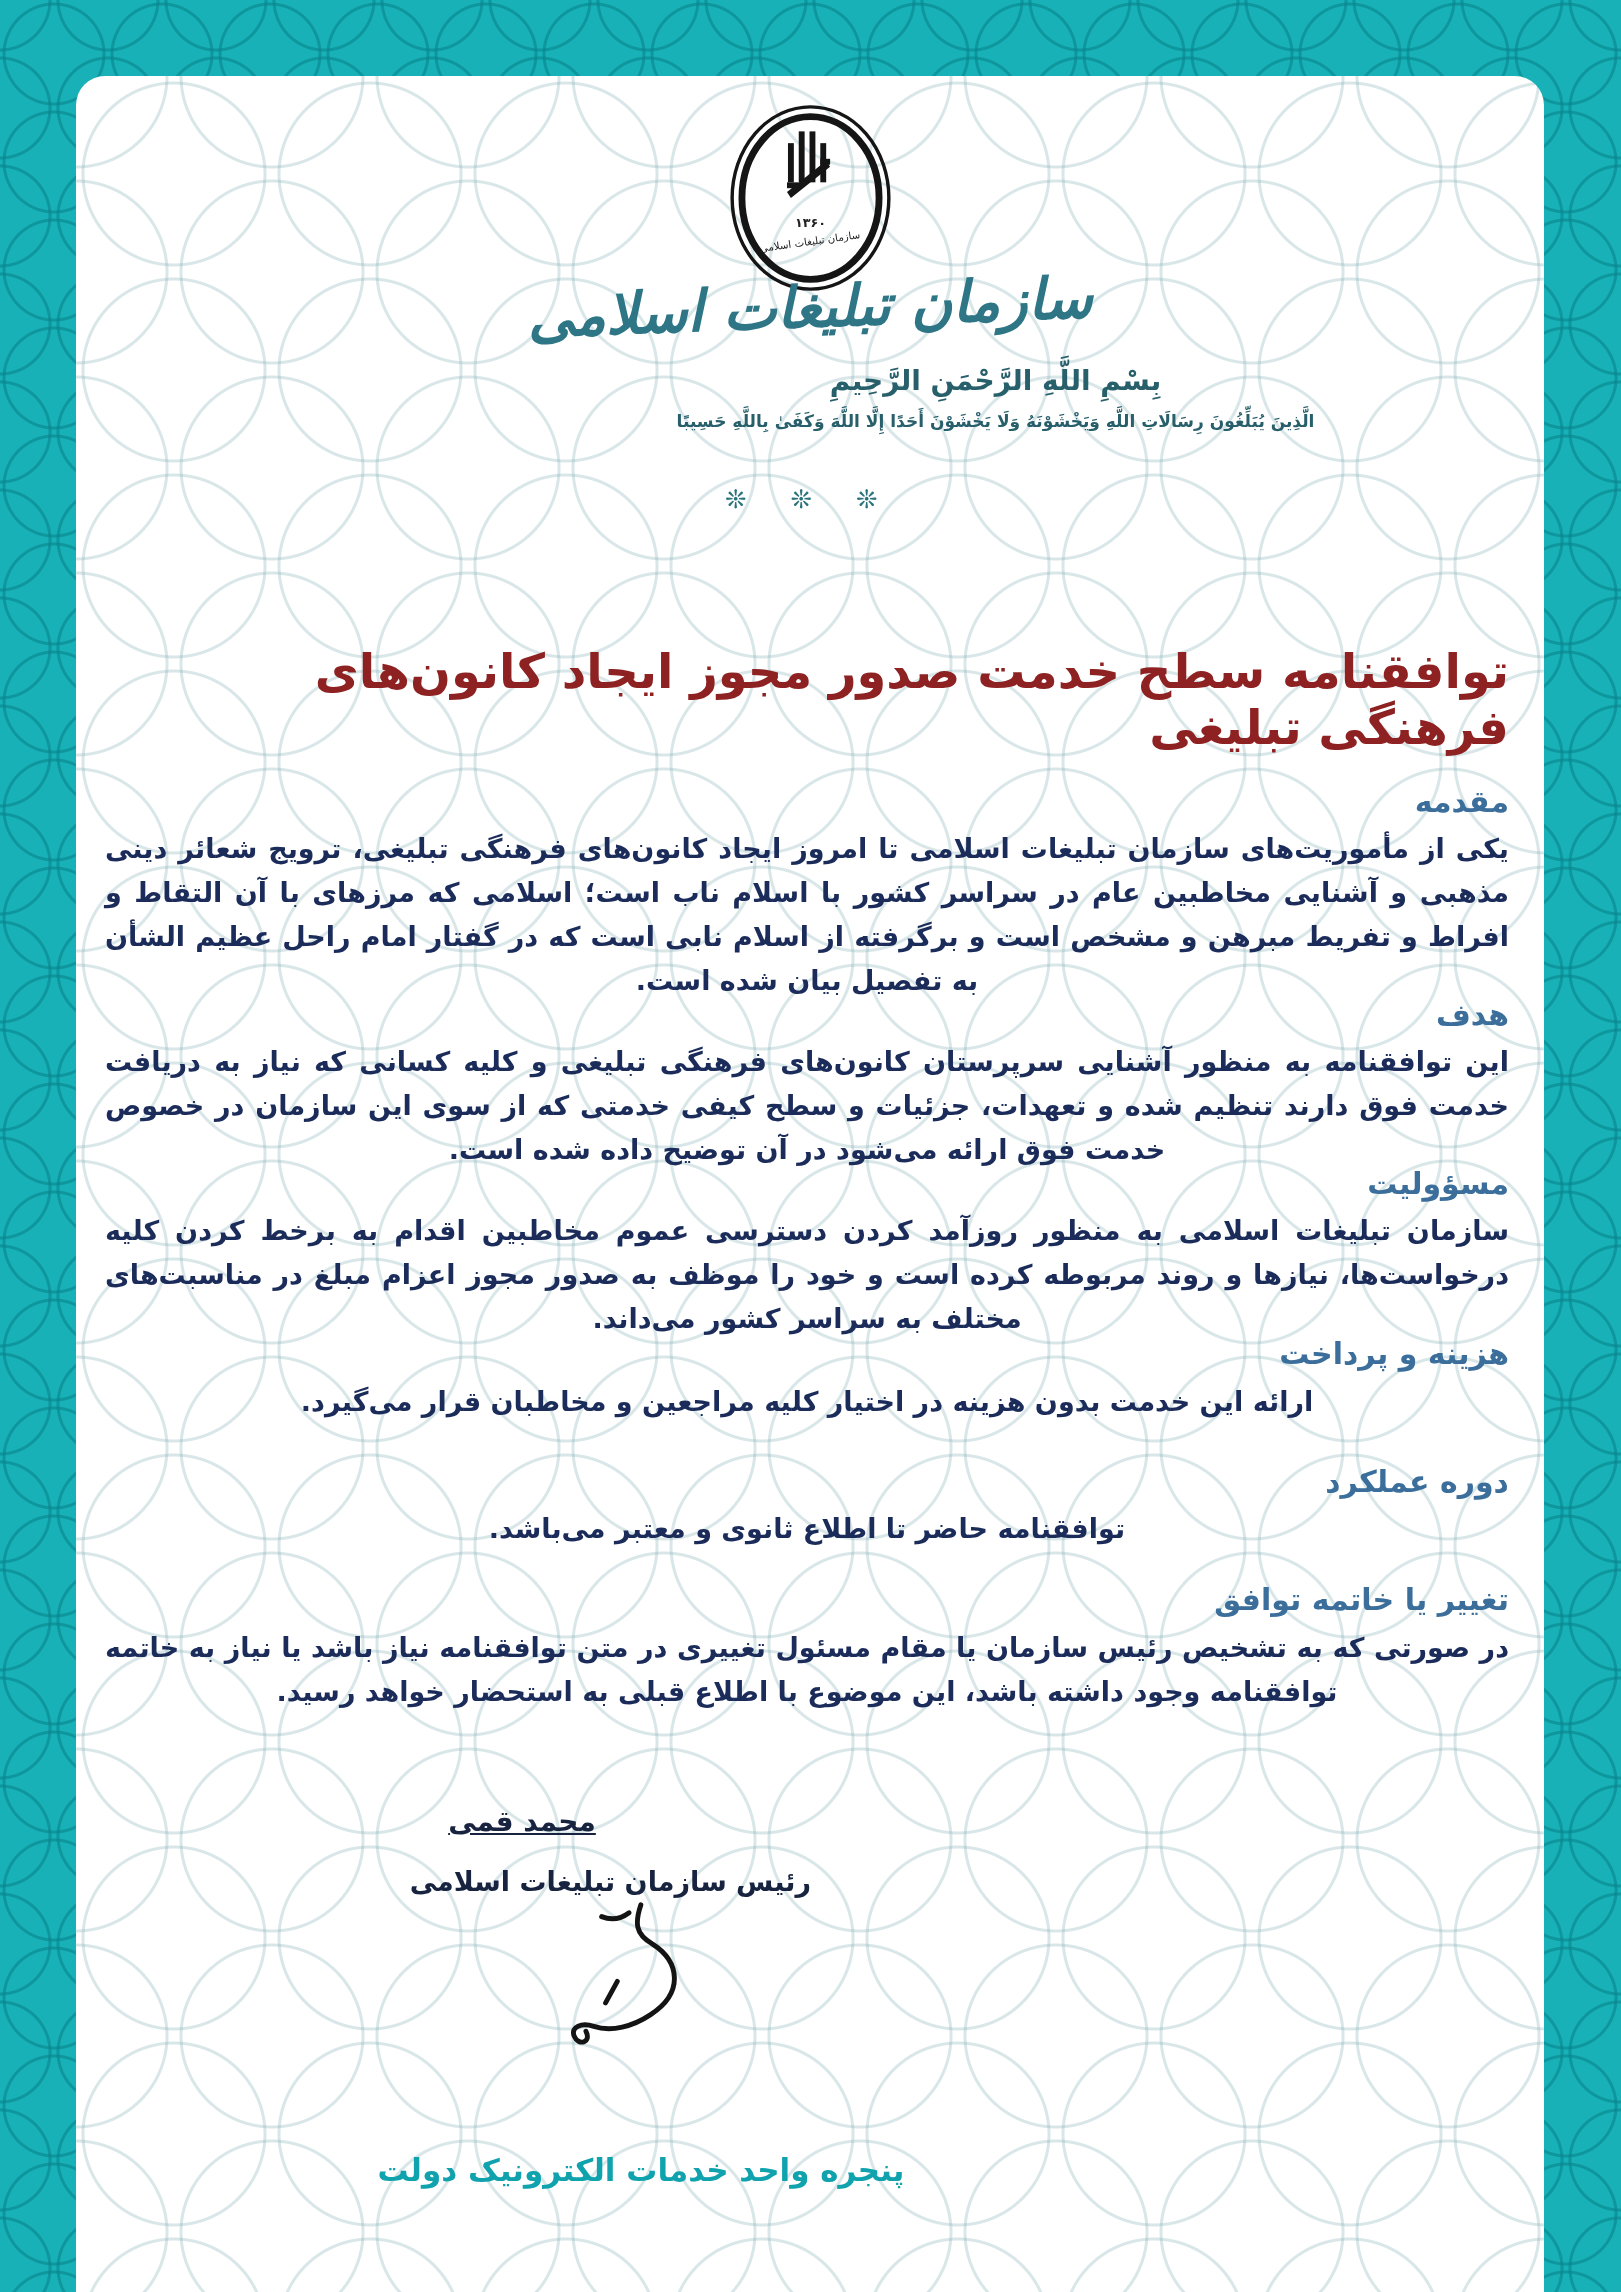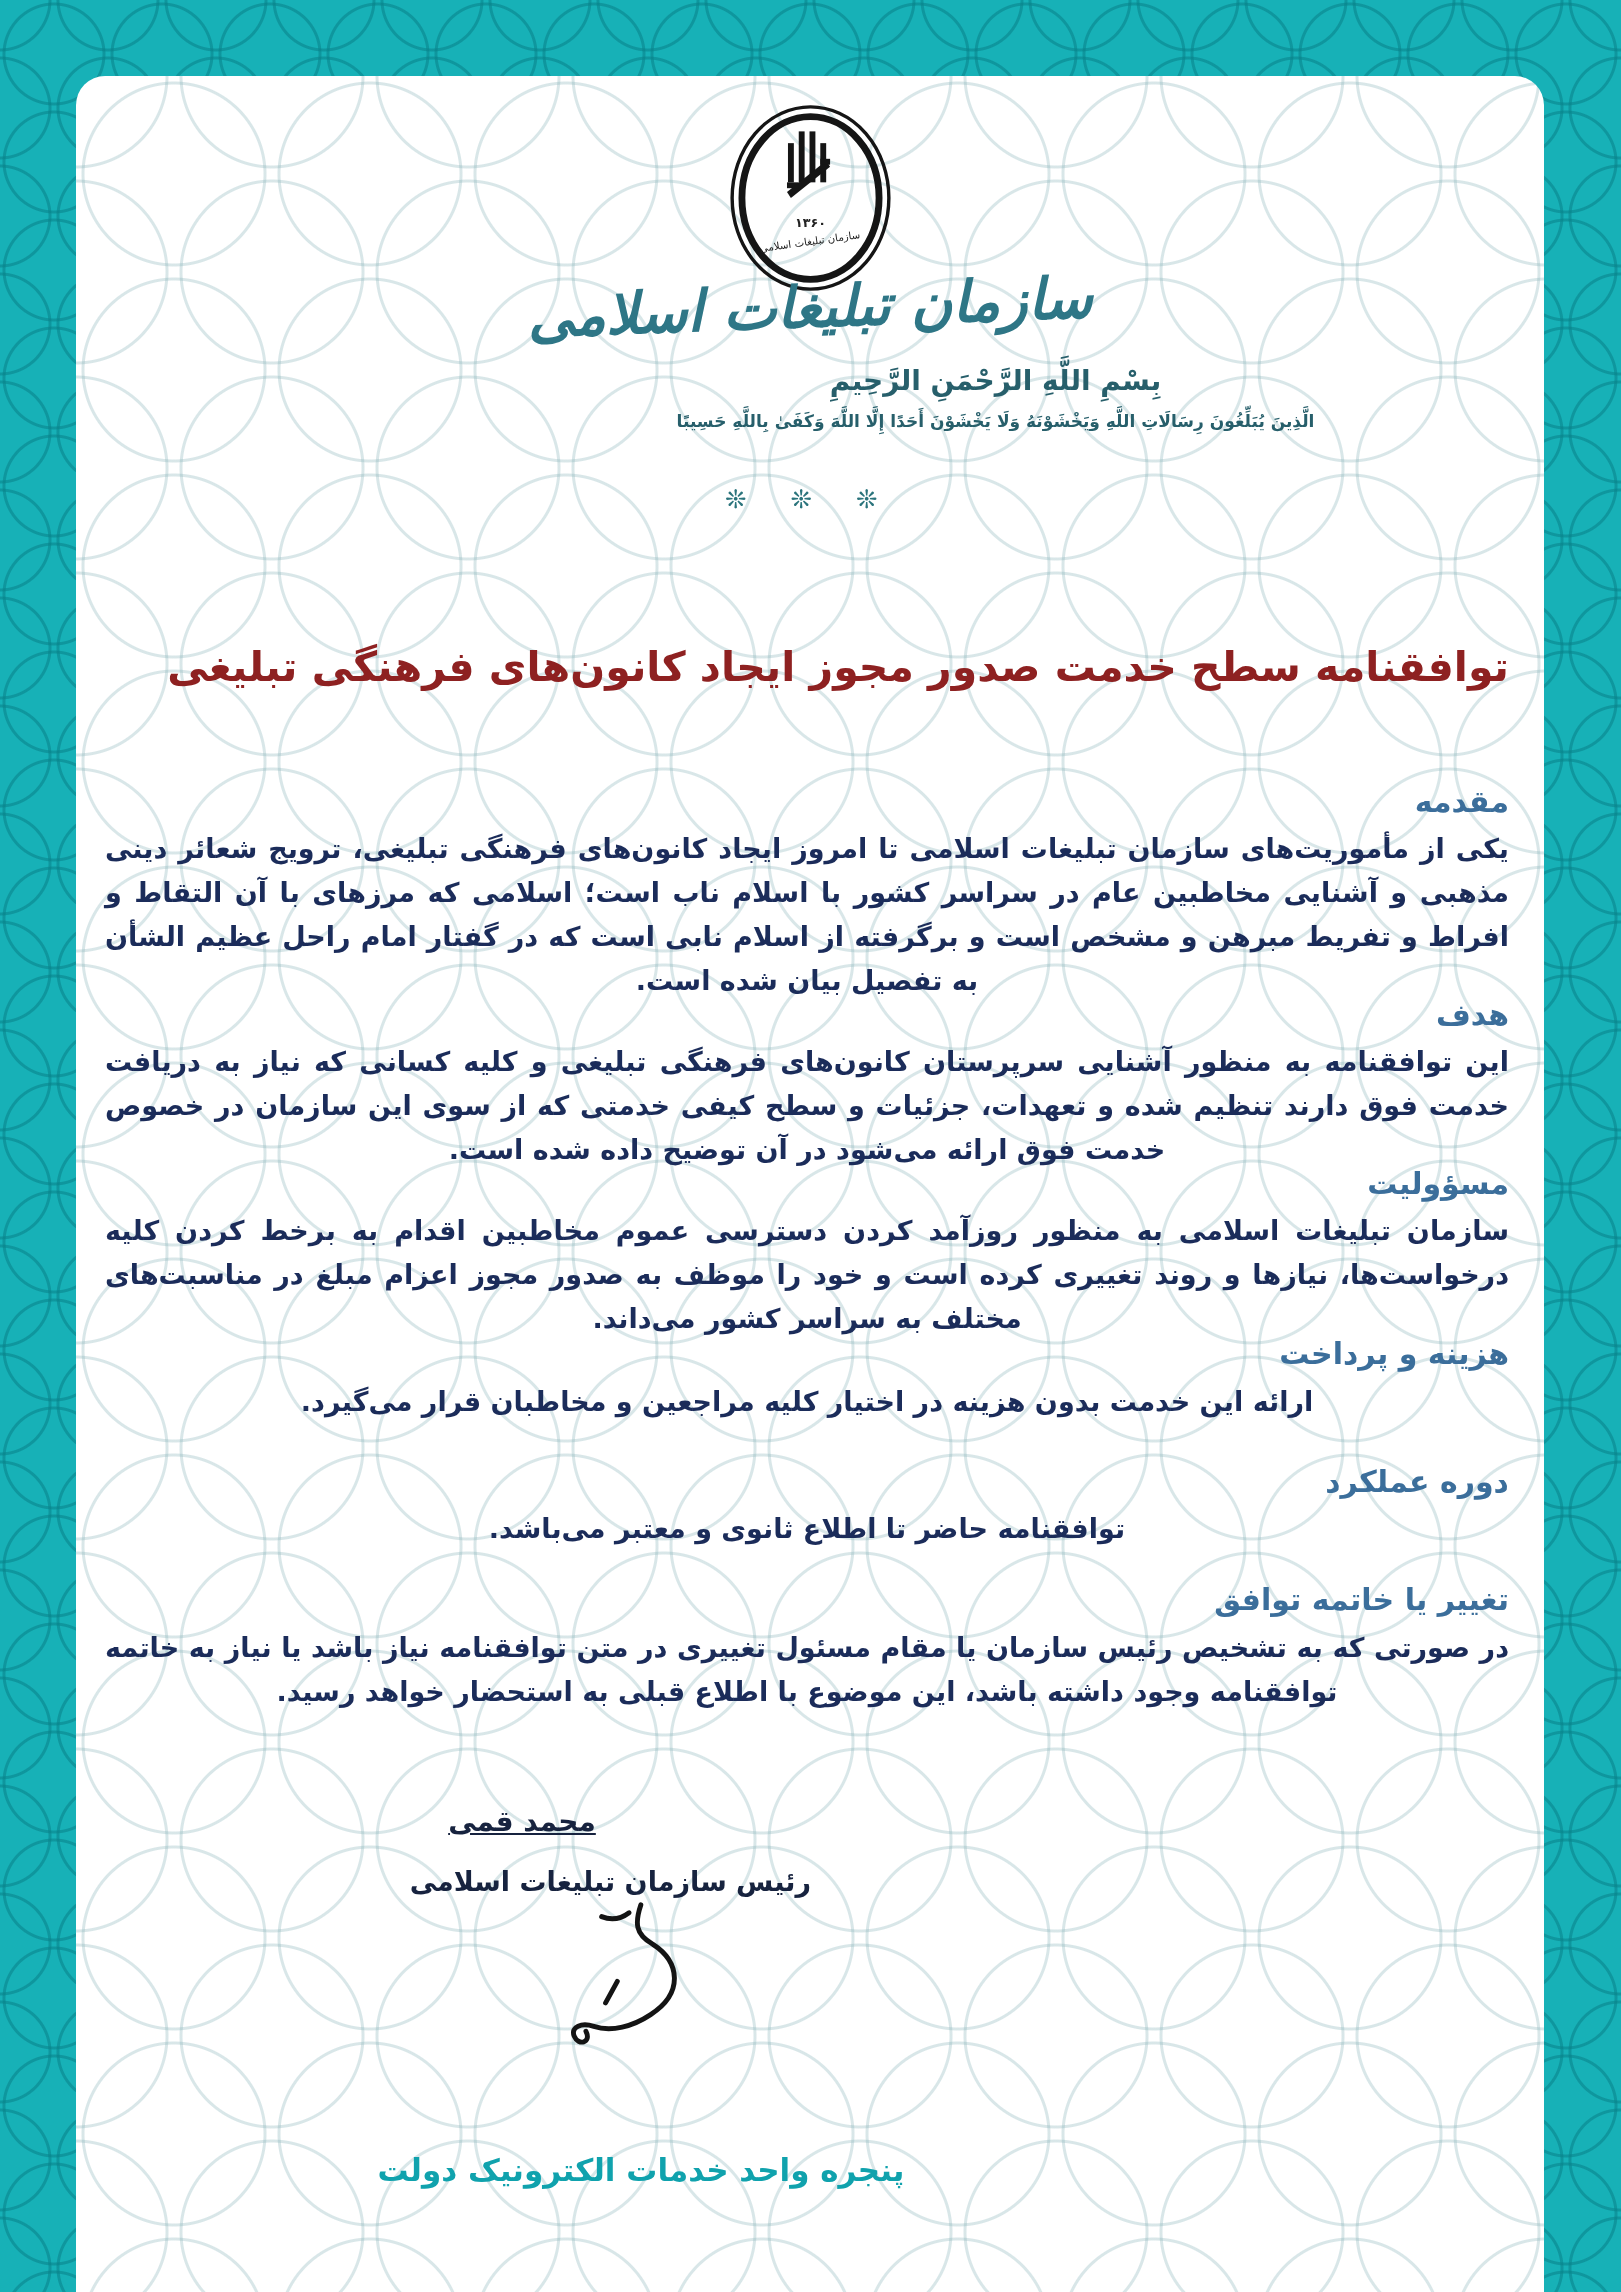--- a/index.html
+++ b/index.html
@@ -39,21 +39,21 @@
     color:#275f6b;font-weight:bold;direction:rtl;
   }
   .bismillah .l1{font-size:28px;line-height:41px;}
   .bismillah .l2{font-size:17px;line-height:41px;}
   .ornament{
     position:absolute;top:408px;left:0;right:0;text-align:center;
     color:#2b747c;font-size:25.5px;letter-spacing:17.6px;font-weight:bold;
   }
   .doc-title{
     position:absolute;top:567px;left:39px;right:35px;direction:rtl;text-align:right;
-    font-size:41px;font-weight:800;color:#8e2121;
+    font-size:48px;font-weight:800;color:#8e2121;
   }
   .sec-heading{
     position:absolute;right:35px;font-size:30px;font-weight:800;color:#3b6e9b;direction:rtl;
   }
   .sec-body{
     position:absolute;left:29px;right:35px;direction:rtl;
     font-size:27px;line-height:44px;font-weight:700;color:#1b2c5a;
     text-align:justify;text-align-last:center;
   }
   .h1{top:708px;} .b1{top:751px;}
@@ -113,21 +113,21 @@
 
   <div class="doc-title">توافقنامه سطح خدمت صدور مجوز ایجاد کانون‌های فرهنگی تبلیغی</div>
 
   <div class="sec-heading h1">مقدمه</div>
   <div class="sec-body b1">یکی از مأموریت‌های سازمان تبلیغات اسلامی تا امروز ایجاد کانون‌های فرهنگی تبلیغی، ترویج شعائر دینی مذهبی و آشنایی مخاطبین عام در سراسر کشور با اسلام ناب است؛ اسلامی که مرزهای با آن التقاط و افراط و تفریط مبرهن و مشخص است و برگرفته از اسلام نابی است که در گفتار امام راحل عظیم الشأن به تفصیل بیان شده است.</div>
 
   <div class="sec-heading h2">هدف</div>
   <div class="sec-body b2">این توافقنامه به منظور آشنایی سرپرستان کانون‌های فرهنگی تبلیغی و کلیه کسانی که نیاز به دریافت خدمت فوق دارند تنظیم شده و تعهدات، جزئیات و سطح کیفی خدمتی که از سوی این سازمان در خصوص خدمت فوق ارائه می‌شود در آن توضیح داده شده است.</div>
 
   <div class="sec-heading h3">مسؤولیت</div>
-  <div class="sec-body b3">سازمان تبلیغات اسلامی به منظور روزآمد کردن دسترسی عموم مخاطبین اقدام به برخط کردن کلیه درخواست‌ها، نیازها و روند تغییری کرده است و خود را موظف به صدور مجوز اعزام مبلغ در مناسبت‌های مختلف به سراسر کشور می‌داند.</div>
+  <div class="sec-body b3">سازمان تبلیغات اسلامی به منظور روزآمد کردن دسترسی عموم مخاطبین اقدام به برخط کردن کلیه درخواست‌ها، نیازها و روند مربوطه کرده است و خود را موظف به صدور مجوز اعزام مبلغ در مناسبت‌های مختلف به سراسر کشور می‌داند.</div>
 
   <div class="sec-heading h4">هزینه و پرداخت</div>
   <div class="sec-body b4">ارائه این خدمت بدون هزینه در اختیار کلیه مراجعین و مخاطبان قرار می‌گیرد.</div>
 
   <div class="sec-heading h5">دوره عملکرد</div>
   <div class="sec-body b5">توافقنامه حاضر تا اطلاع ثانوی و معتبر می‌باشد.</div>
 
   <div class="sec-heading h6">تغییر یا خاتمه توافق</div>
   <div class="sec-body b6">در صورتی که به تشخیص رئیس سازمان یا مقام مسئول تغییری در متن توافقنامه نیاز باشد یا نیاز به خاتمه توافقنامه وجود داشته باشد، این موضوع با اطلاع قبلی به استحضار خواهد رسید.</div>
 

